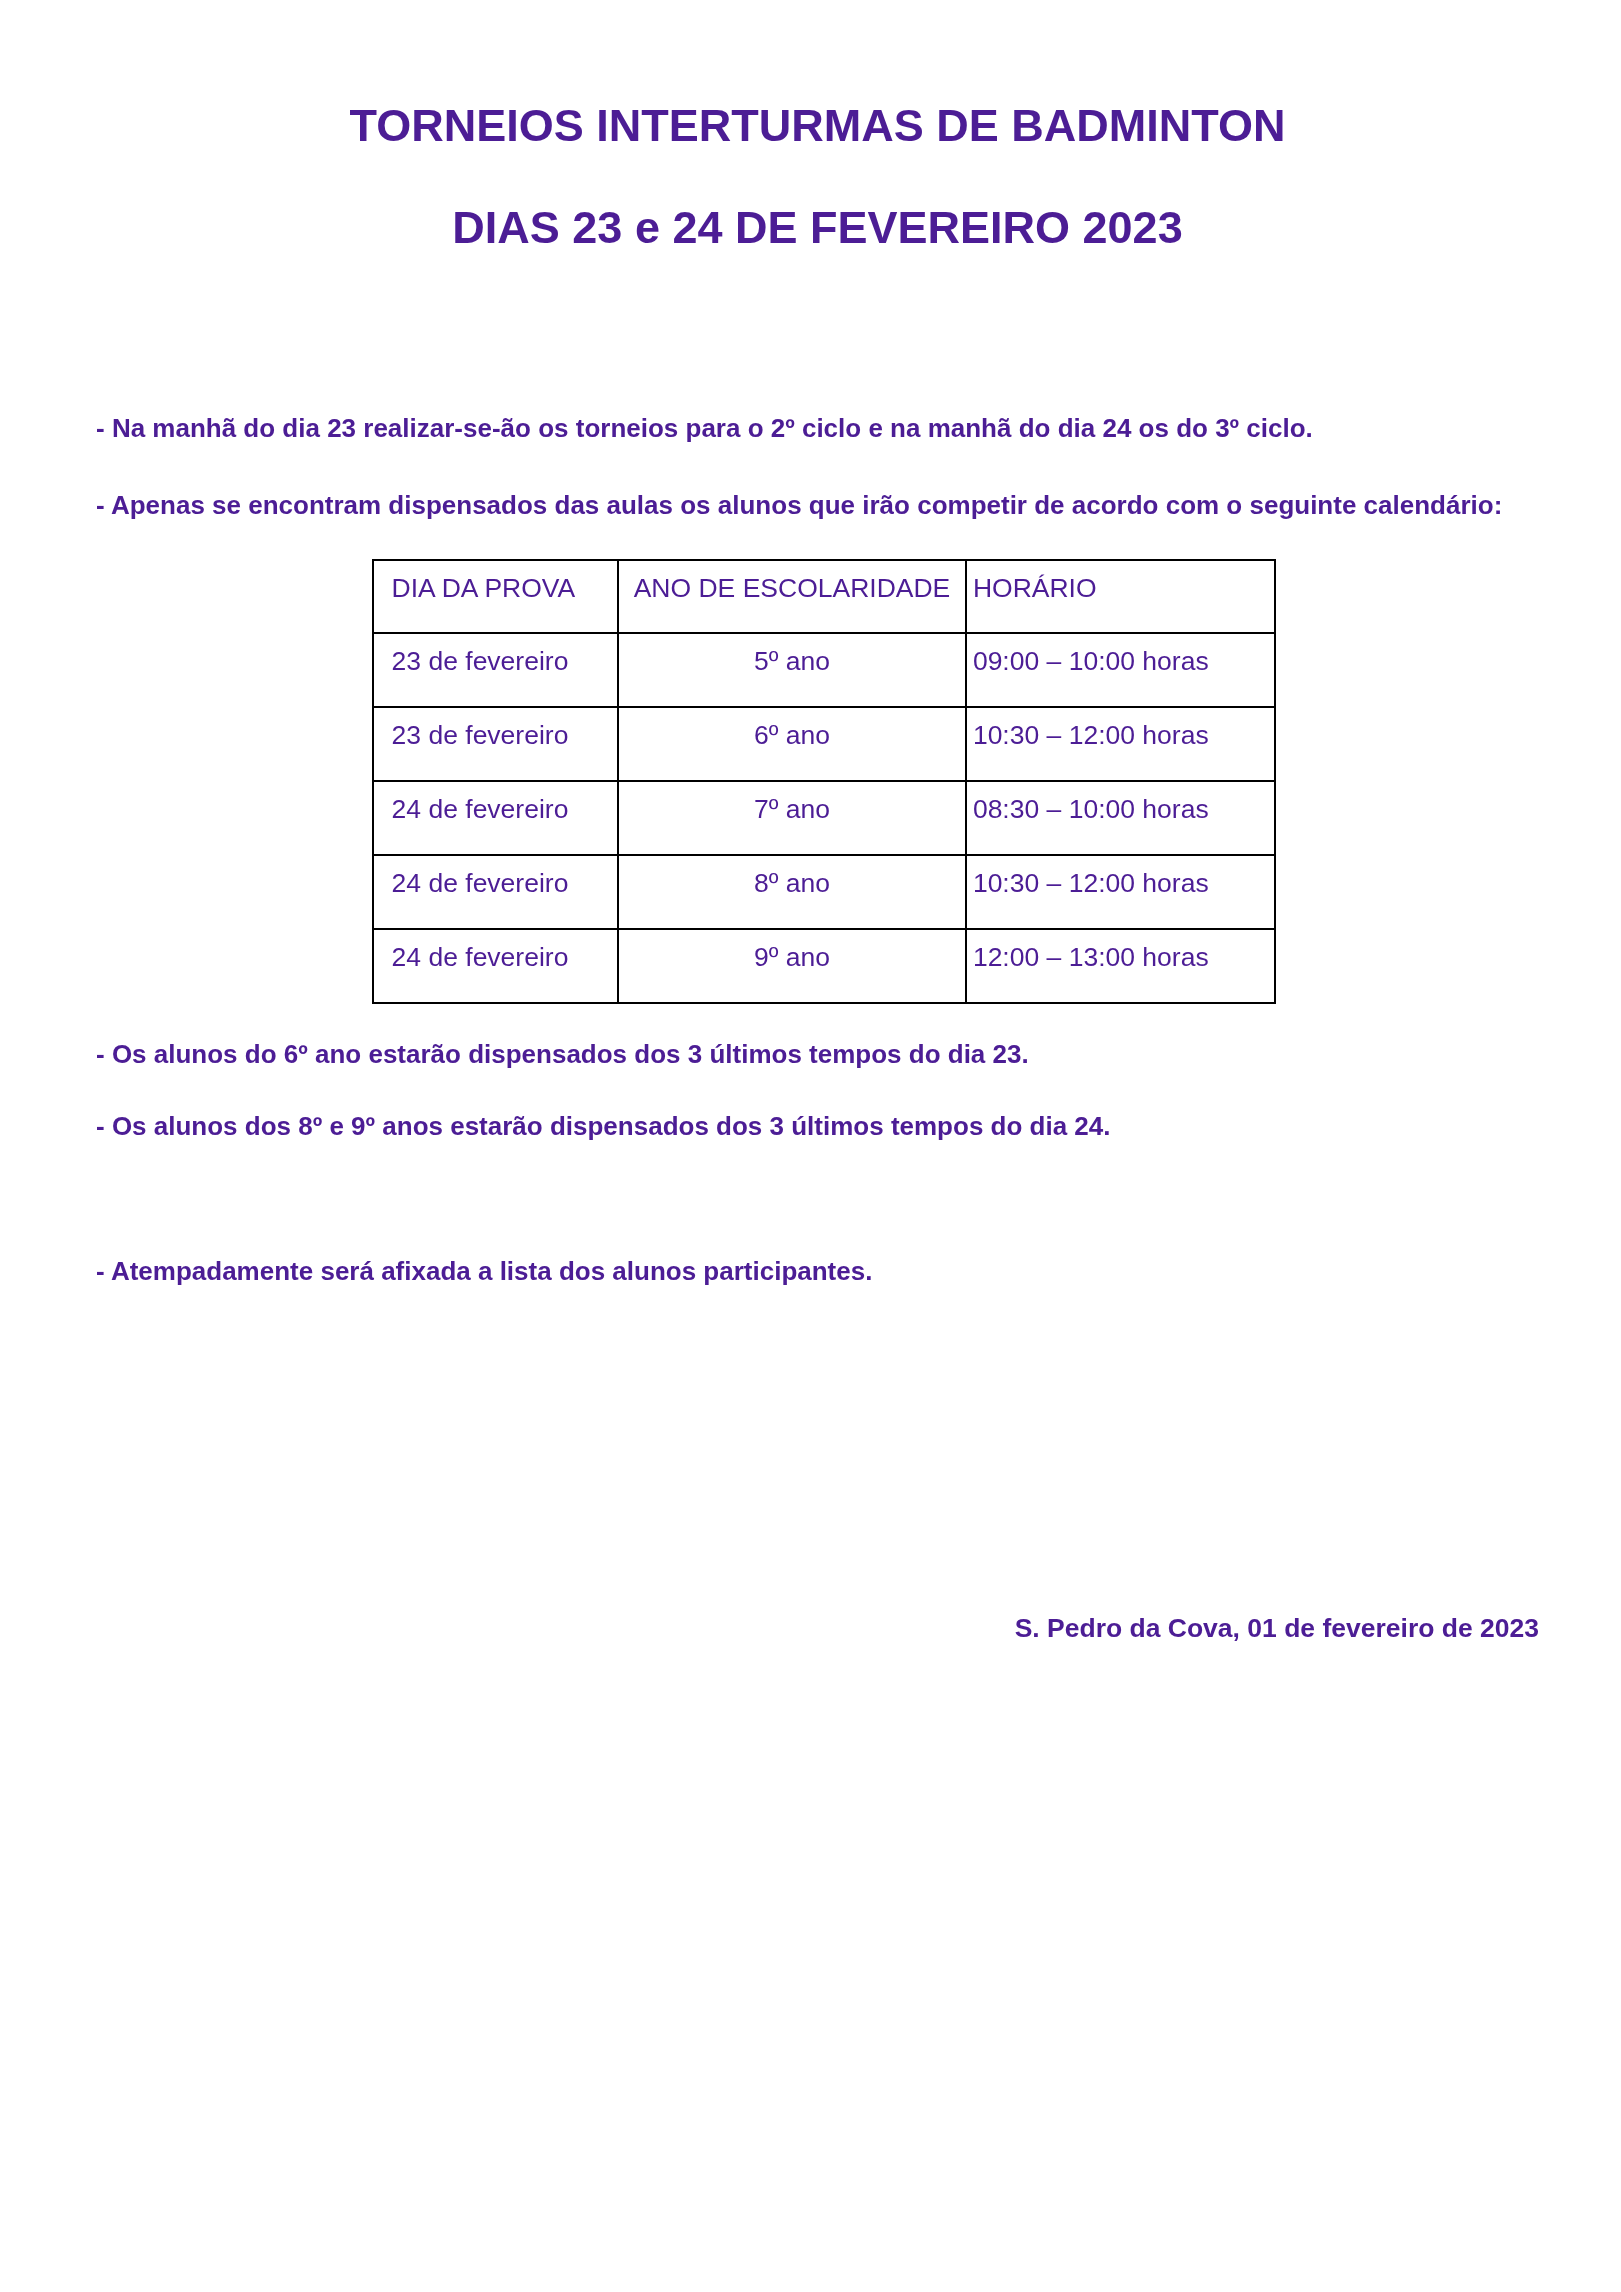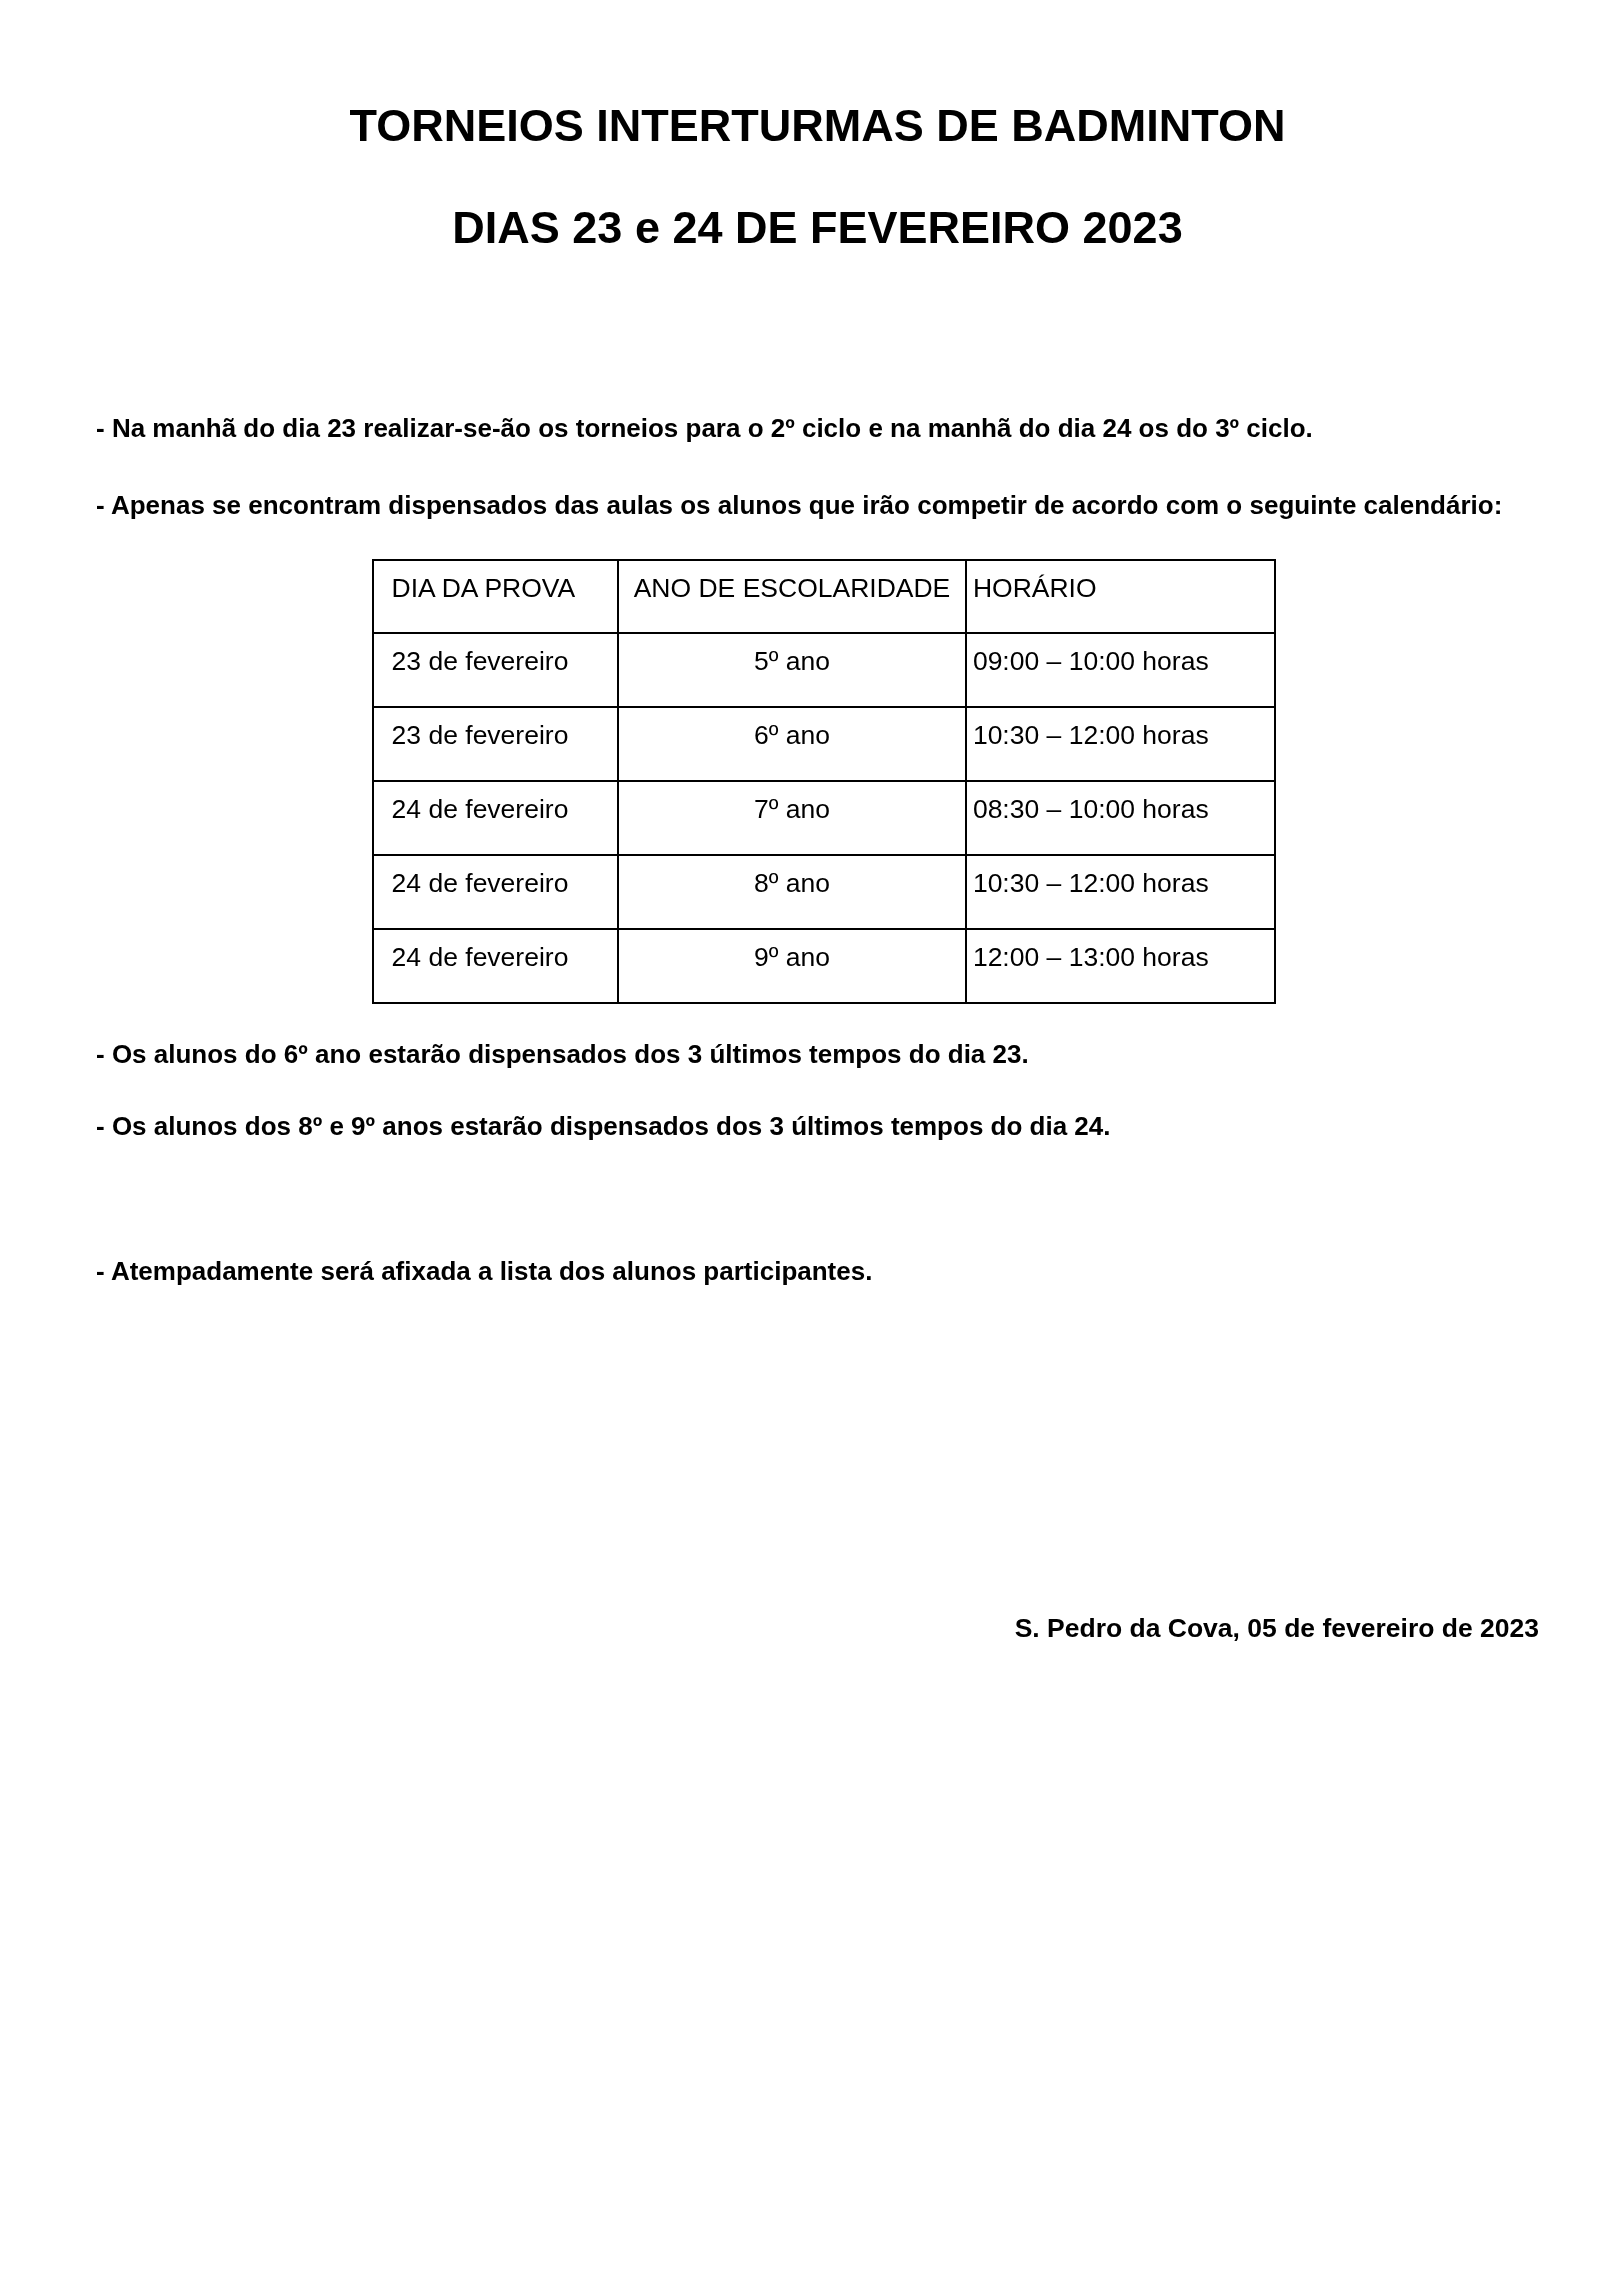--- a/index.html
+++ b/index.html
@@ -1,21 +1,21 @@
 <!DOCTYPE html>
 <html><head>
 <meta charset="utf-8">
 <style>
   html, body { margin: 0; padding: 0; background: #ffffff; }
   .page {
     position: relative;
     width: 1621px;
     height: 2293px;
     background: #ffffff;
-    color: #000000;
+    color: #4c1d95;
     font-family: "Liberation Sans", "DejaVu Sans", sans-serif;
     box-sizing: border-box;
     padding: 98px 82px 0 96px;
     overflow: hidden;
   }
   .title {
     margin: 0;
     font-size: 45px;
     font-weight: bold;
     line-height: 55px;
@@ -119,16 +119,16 @@
     </tbody>
   </table>
 
   <div class="notes">
     <p class="para note">- Os alunos do 6º ano estarão dispensados dos 3 últimos tempos do dia 23.</p>
     <p class="para note">- Os alunos dos 8º e 9º anos estarão dispensados dos 3 últimos tempos do dia 24.</p>
   </div>
 
   <p class="para" id="closing-note">- Atempadamente será afixada a lista dos alunos participantes.</p>
 
-  <p class="sig" id="sig-place-date">S. Pedro da Cova, 05 de fevereiro de 2023</p>
+  <p class="sig" id="sig-place-date">S. Pedro da Cova, 01 de fevereiro de 2023</p>
 
 </div>
 
 
 </body></html>

